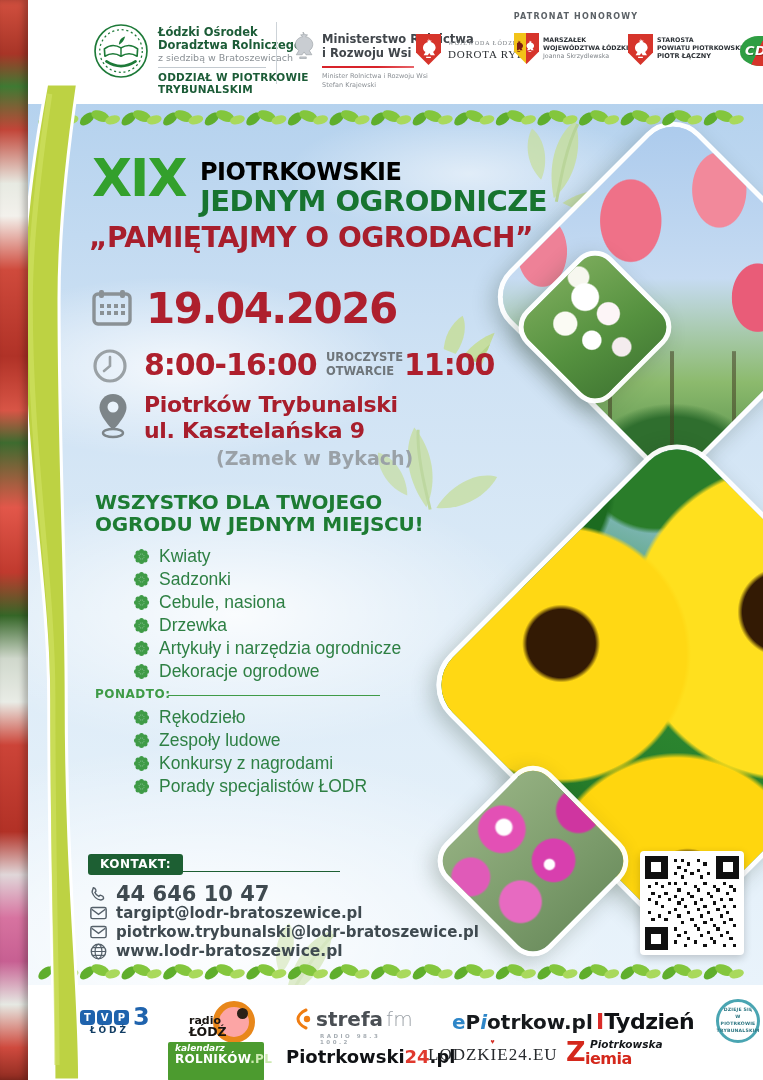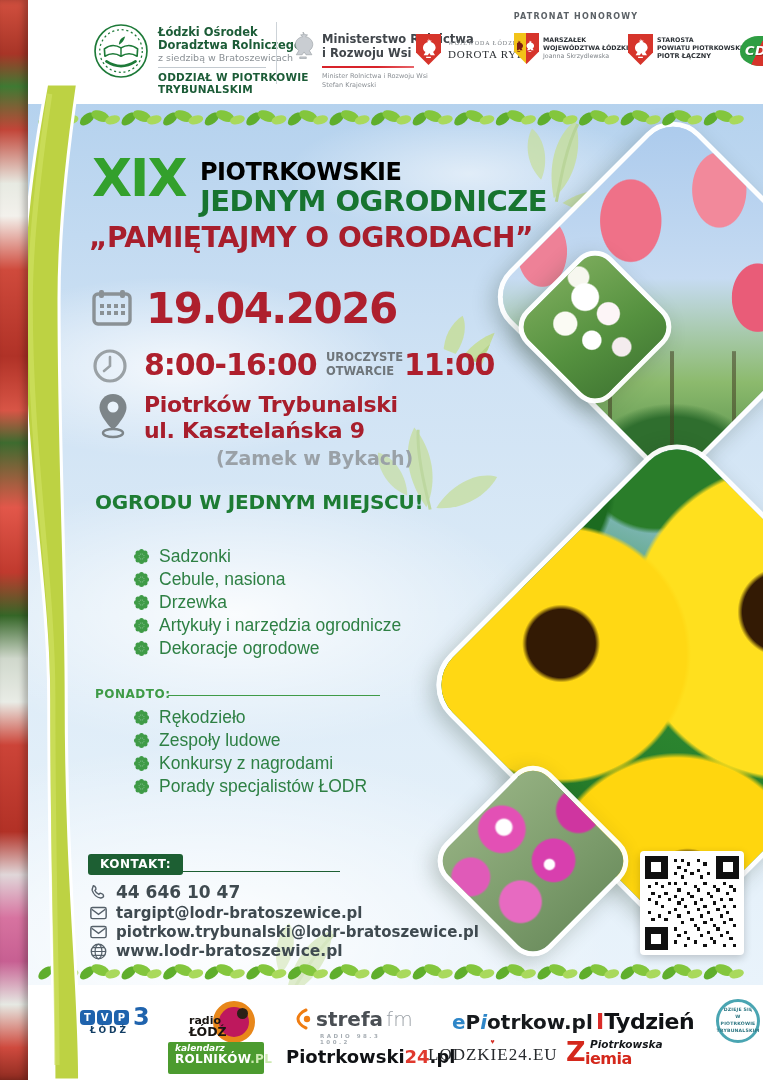--- a/index.html
+++ b/index.html
@@ -140,50 +140,50 @@
   .jm-j::before{content:"";position:absolute;top:-5px;left:5px;width:11px;height:6px;background:#3f9b47;
     border-radius:0 100% 0 100%;transform:rotate(-18deg);}
   .jm-t1{font-size:16px;font-weight:800;color:#2f9e41;margin-left:12px;}
   .jm-t2{font-size:13px;font-weight:700;color:#2f9e41;margin-left:5px;}
   .jm-t3{font-size:20px;font-weight:900;color:#145c2a;margin-left:5px;}
   #kontakt-badge{left:88px;top:854px;background:#1d5f33;color:#fff;font-size:12px;font-weight:800;
     padding:3px 12px 4px;border-radius:3px;letter-spacing:.5px;z-index:4;position:absolute;}
   #kontakt-line{left:172px;top:871px;width:168px;border-top:1.5px solid #1d5f33;position:absolute;z-index:4;}
   .crow{position:absolute;z-index:4;display:flex;align-items:center;color:#3f4a50;}
   .crow .ci{width:17px;height:17px;margin-right:9px;flex:0 0 auto;}
-  #c-phone{left:90px;top:882px;font-size:17px;font-weight:800;}
+  #c-phone{left:90px;top:882px;font-size:21px;font-weight:800;}
   #c-mail1{left:90px;top:904px;font-size:15px;font-weight:600;}
   #c-mail2{left:90px;top:923px;font-size:15px;font-weight:600;}
   #c-www{left:90px;top:942px;font-size:15.5px;font-weight:700;}
 
   #qr{left:640px;top:851px;width:104px;height:104px;background:#fff;border-radius:4px;
     padding:5px;box-sizing:border-box;z-index:3;position:absolute;box-shadow:0 3px 8px rgba(0,0,0,.2);}
 
   
   #footer{left:28px;top:985px;width:735px;height:95px;background:#fff;z-index:5;}
   .flogo{position:absolute;display:flex;align-items:center;}
   .tvpbox{width:15px;height:15px;background:#1f63ad;border-radius:4px;color:#fff;font-weight:800;
     font-size:10px;display:flex;align-items:center;justify-content:center;margin-right:2px;}
   .tvp3{font-size:24px;font-weight:800;color:#1f63ad;margin-left:2px;line-height:1;}
   .tvpcity{position:absolute;left:10px;top:20px;font-size:9px;font-weight:800;color:#123d63;letter-spacing:3px;}
-  .radio-circle{width:30px;height:30px;border-radius:50%;border:6px solid #e8871a;position:relative;background:#be185d;}
+  .radio-circle{width:30px;height:30px;border-radius:50%;border:6px solid #e8871a;position:relative;background:#fca5a5;}
   .radio-circle::after{content:"";position:absolute;right:1px;top:1px;width:11px;height:11px;border-radius:50%;background:#2b2017;}
   .radio-txt{position:absolute;left:-30px;top:9px;line-height:.95;font-weight:800;color:#191511;text-align:left;}
   .radio-txt .r1{font-size:11px;}.radio-txt .r2{font-size:12.5px;}
   .strefa-name{font-size:20px;font-weight:700;color:#4a4f54;margin-left:4px;}
   .strefa-fm{font-size:20px;font-weight:300;color:#9aa0a6;margin-left:3px;}
   .strefa-sub{position:absolute;left:24px;top:26px;font-size:5.5px;letter-spacing:2.5px;color:#a6adb3;font-weight:700;}
   .ep{font-size:20px;font-weight:800;}
   .ep .e{color:#2e86c8;}.ep .P{color:#16191c;}.ep .i{color:#2e86c8;font-style:italic;}.ep .r{color:#16191c;}
   .tyd .i{color:#d92b27;font-weight:900;font-size:22px;}
   .tyd .r{color:#101215;font-weight:800;font-size:22px;letter-spacing:-.5px;}
   .media-badge{width:38px;height:38px;border-radius:50%;background:#fff;border:3px solid #4aa5b2;
     display:flex;flex-direction:column;align-items:center;justify-content:center;text-align:center;
     color:#2d7682;font-size:4.6px;font-weight:700;line-height:1.5;letter-spacing:.2px;}
-  .kal{width:96px;height:32px;background:#4c9b2f;border-radius:2px;position:relative;color:#fff;}
+  .kal{width:96px;height:39px;background:#4c9b2f;border-radius:2px;position:relative;color:#fff;}
   .kal .k1{position:absolute;left:7px;top:1px;font-size:9px;font-style:italic;font-weight:600;}
   .kal .k2{position:absolute;left:7px;top:10px;font-size:12px;font-weight:800;letter-spacing:.3px;}
   .kal .k3{color:#cdeab2;}
   .p24{font-size:18px;font-weight:800;color:#101215;}
   .p24 .num{color:#e0392e;}
   .lodz{font-family:"Liberation Serif",serif;font-size:17px;color:#26292c;letter-spacing:1px;}
   .lodz .ih{position:relative;}
   .lodz .heart{position:absolute;left:0;top:-7px;font-size:7px;color:#d6342b;}
   .ziemia{position:relative;width:92px;height:30px;}
   .ziemia .zt{position:absolute;left:24px;top:0;font-size:10.5px;font-weight:800;font-style:italic;color:#14171a;}
@@ -286,23 +286,28 @@
     <circle cx="17" cy="15" r="5.5" fill="#e9f3fb"></circle>
     <ellipse cx="17" cy="41" rx="10" ry="4" fill="none" stroke="#7d8589" stroke-width="2.4"></ellipse>
   </svg>
   <div class="txt" id="t-city">
     <div>Piotrków Trybunalski</div>
     <div>ul. Kasztelańska 9</div>
   </div>
   <div class="txt" id="t-venue">(Zamek w Bykach)</div>
 
   <div class="txt" id="t-head">
+    <div>WSZYSTKO DLA TWOJEGO</div>
     <div>OGRODU W JEDNYM MIEJSCU!</div>
   </div>
   <div class="list" id="list1">
+    <div class="li">
+        <span class="fbul"></span>
+        <span>Kwiaty</span>
+      </div>
     <div class="li">
         <span class="fbul"></span>
         <span>Sadzonki</span>
       </div>
     <div class="li">
         <span class="fbul"></span>
         <span>Cebule, nasiona</span>
       </div>
     <div class="li">
         <span class="fbul"></span>

